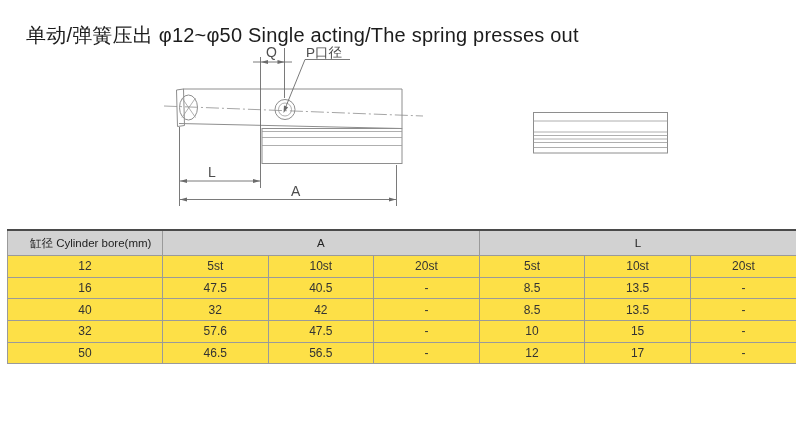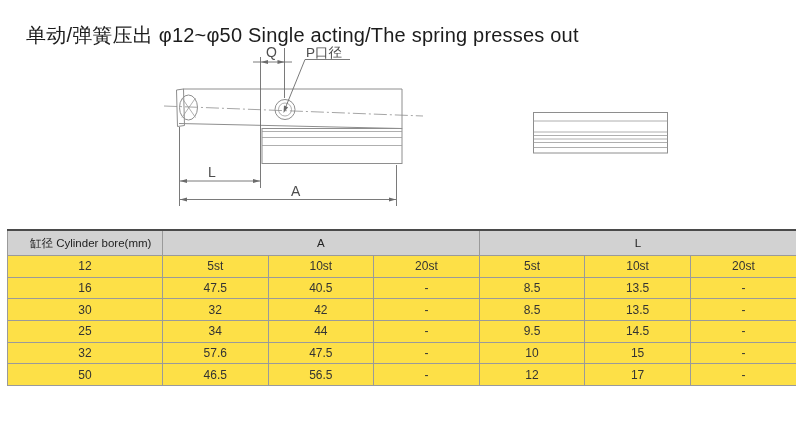--- a/index.html
+++ b/index.html
@@ -144,35 +144,26 @@
       <tr>
         <td>16</td>
         <td>47.5</td>
         <td>40.5</td>
         <td>-</td>
         <td>8.5</td>
         <td>13.5</td>
         <td>-</td>
       </tr>
       <tr>
-        <td>30</td>
+        <td>40</td>
         <td>32</td>
         <td>42</td>
         <td>-</td>
         <td>8.5</td>
         <td>13.5</td>
-        <td>-</td>
-      </tr>
-      <tr>
-        <td>25</td>
-        <td>34</td>
-        <td>44</td>
-        <td>-</td>
-        <td>9.5</td>
-        <td>14.5</td>
         <td>-</td>
       </tr>
       <tr>
         <td>32</td>
         <td>57.6</td>
         <td>47.5</td>
         <td>-</td>
         <td>10</td>
         <td>15</td>
         <td>-</td>

